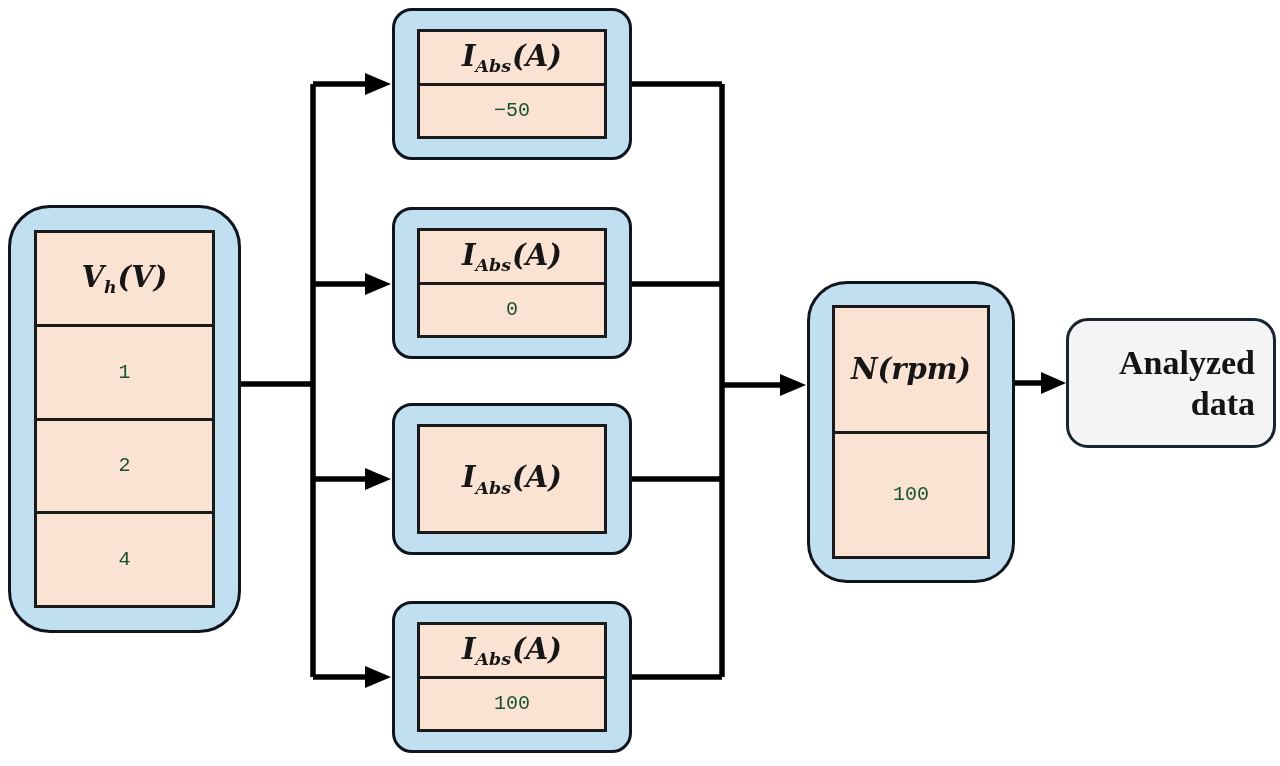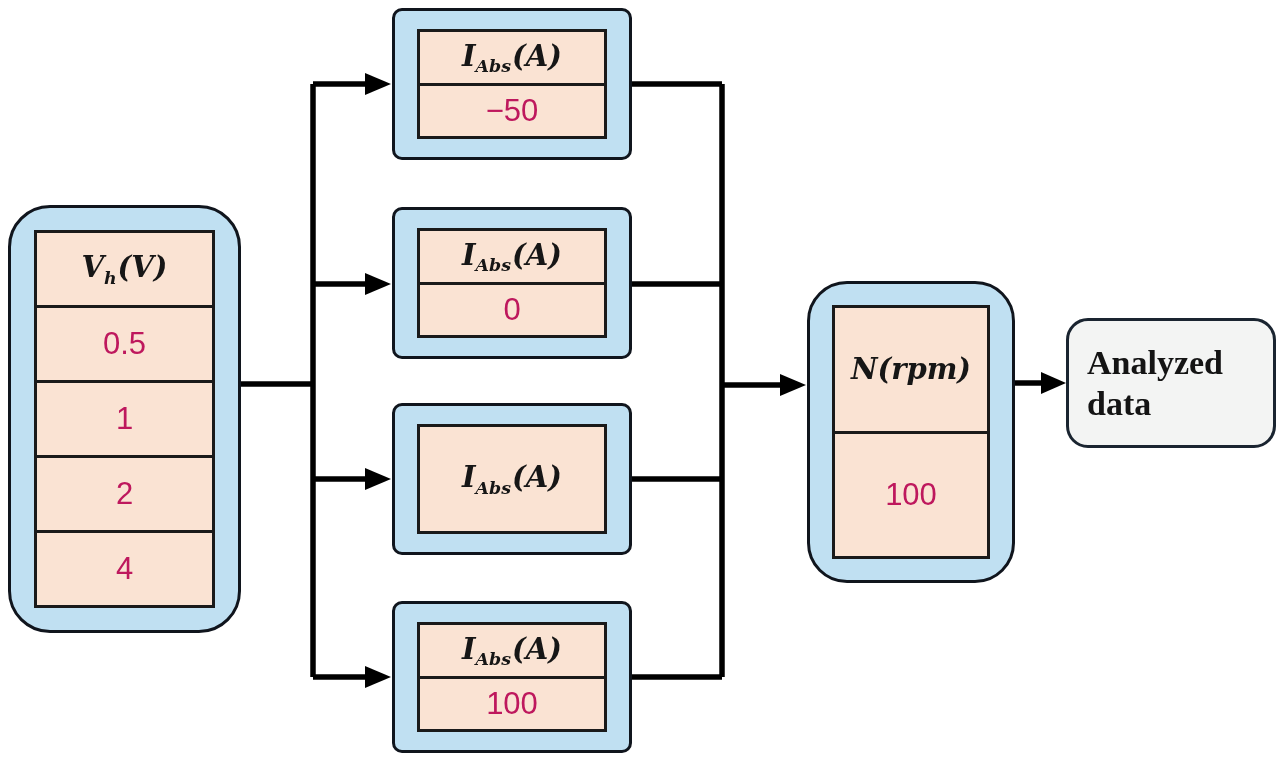--- a/index.html
+++ b/index.html
@@ -23,21 +23,21 @@
     height: 766px;
   }
   .blue-box {
     position: absolute;
     box-sizing: border-box;
     background: #c0e0f2;
     border: 3px solid #10151d;
     display: flex;
   }
   .box-input   { left: 8px;    top: 205px; width: 233px; height: 428px; border-radius: 42px; padding: 22px 23px; }
-  .box-current { left: 392px;  width: 240px; height: 152px; border-radius: 10px; padding: 18px 22px; }
+  .box-current { left: 392px;  width: 240px; height: 152px; border-radius: 20px; padding: 18px 22px; }
   .box-current.c0 { top: 8px; }
   .box-current.c1 { top: 207px; }
   .box-current.c2 { top: 403px; }
   .box-current.c3 { top: 601px; }
   .box-output  { left: 807px;  top: 235px; width: 208px; height: 302px; border-radius: 40px; padding: 21px 22px; margin-top: 46px; }
   .dtable {
     box-sizing: border-box;
     width: 100%;
     height: 100%;
     background: #fae3d3;
@@ -62,38 +62,38 @@
     white-space: nowrap;
   }
   .mhead sub {
     font-size: 0.60em;
     font-style: italic;
     font-weight: bold;
     vertical-align: -0.35em;
     margin-right: 1px;
   }
   .val {
-    font-family: Liberation Sans, sans-serif;
-    font-size: 31px;
-    color: #be185d;
+    font-family: Liberation Mono, monospace;
+    font-size: 20px;
+    color: #14532d;
   }
   .box-result {
     position: absolute;
     box-sizing: border-box;
     left: 1066px;
     top: 318px;
     width: 210px;
     height: 130px;
     background: #f3f4f3;
     border: 3px solid #1a2430;
     border-radius: 22px;
     display: flex;
     align-items: center;
     justify-content: center;
-    text-align: left;
+    text-align: right;
     font-family: "Liberation Serif", "DejaVu Serif", serif;
     font-weight: bold;
     font-size: 34px;
     line-height: 1.22;
     color: #141414;
     padding: 6px 18px;
   }
 </style>
 </head>
 <body>
@@ -133,23 +133,20 @@
       <polygon points="1066,383 1041,372 1041,394"></polygon>
     </g>
   </svg>
 
   <div class="blue-box box-input">
     <div class="dtable">
       <div class="cell">
         <span class="mhead"><span>V</span><sub>h</sub><span>(V)</span></span>
       </div>
       <div class="cell">
-          <span class="val">0.5</span>
-        </div>
-      <div class="cell">
           <span class="val">1</span>
         </div>
       <div class="cell">
           <span class="val">2</span>
         </div>
       <div class="cell">
           <span class="val">4</span>
         </div>
     </div>
   </div>

